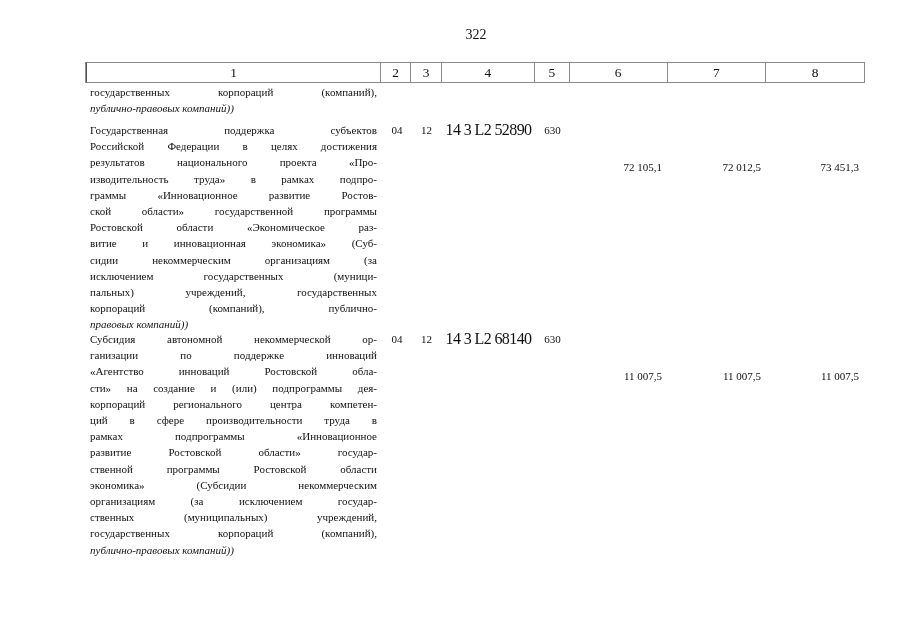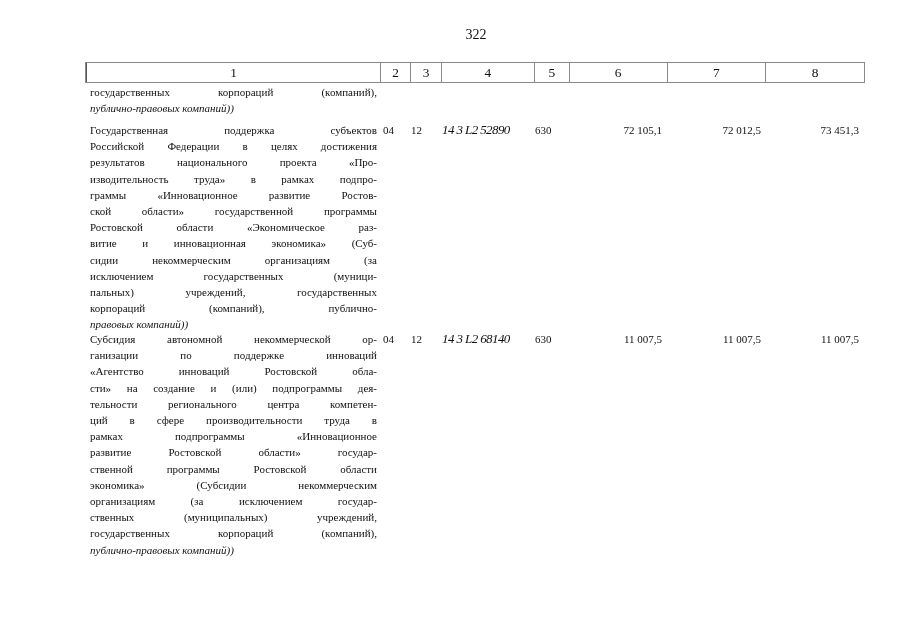--- a/index.html
+++ b/index.html
@@ -73,30 +73,30 @@
     display: block;
     text-align: justify;
     text-align-last: justify;
     white-space: nowrap;
   }
   .row .desc .line.last {
     text-align-last: left;
     font-style: italic;
   }
   .row .code {
-    text-align: left;
+    text-align: center;
   }
   .row .num {
     text-align: right;
     padding-right: 6px;
+    margin-top: 37px;
   }
   .row .c4.code {
     letter-spacing: -0.6px;
-    font-size: 13px;
-    font-style: italic;
+    font-size: 16px;
   }
   .row .c2.code { padding-left: 2px; }
 </style>
 </head>
 <body>
 
 <div class="page-number">322</div>
 
 <div class="header-row">
   <div class="hcell c1">1</div>
@@ -140,21 +140,21 @@
   <div class="cell c7 num">72 012,5</div>
   <div class="cell c8 num">73 451,3</div>
 </div>
 
 <div class="row" style="top:331px;">
   <div class="cell desc">
     <span class="line">Субсидия автономной некоммерческой ор-</span>
     <span class="line">ганизации по поддержке инноваций</span>
     <span class="line">«Агентство инноваций Ростовской обла-</span>
     <span class="line">сти» на создание и (или) подпрограммы дея-</span>
-    <span class="line">тельности регионального центра компетен-</span>
+    <span class="line">корпораций регионального центра компетен-</span>
     <span class="line">ций в сфере производительности труда в</span>
     <span class="line">рамках подпрограммы «Инновационное</span>
     <span class="line">развитие Ростовской области» государ-</span>
     <span class="line">ственной программы Ростовской области</span>
     <span class="line">экономика» (Субсидии некоммерческим</span>
     <span class="line">организациям (за исключением государ-</span>
     <span class="line">ственных (муниципальных) учреждений,</span>
     <span class="line">государственных корпораций (компаний),</span>
     <span class="line last">публично-правовых компаний))</span>
   </div>

